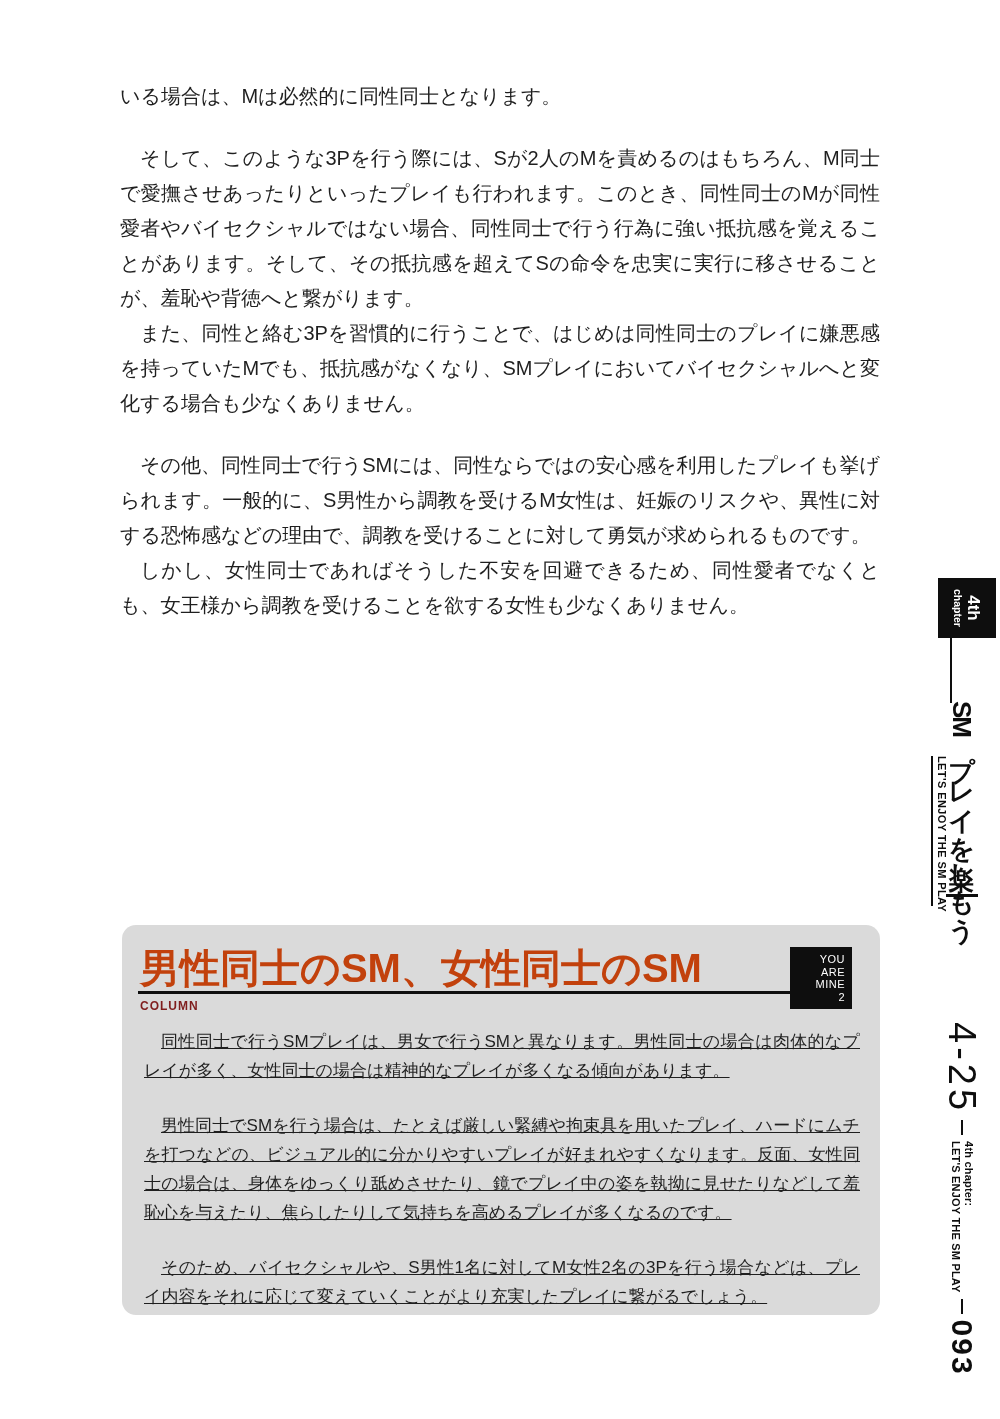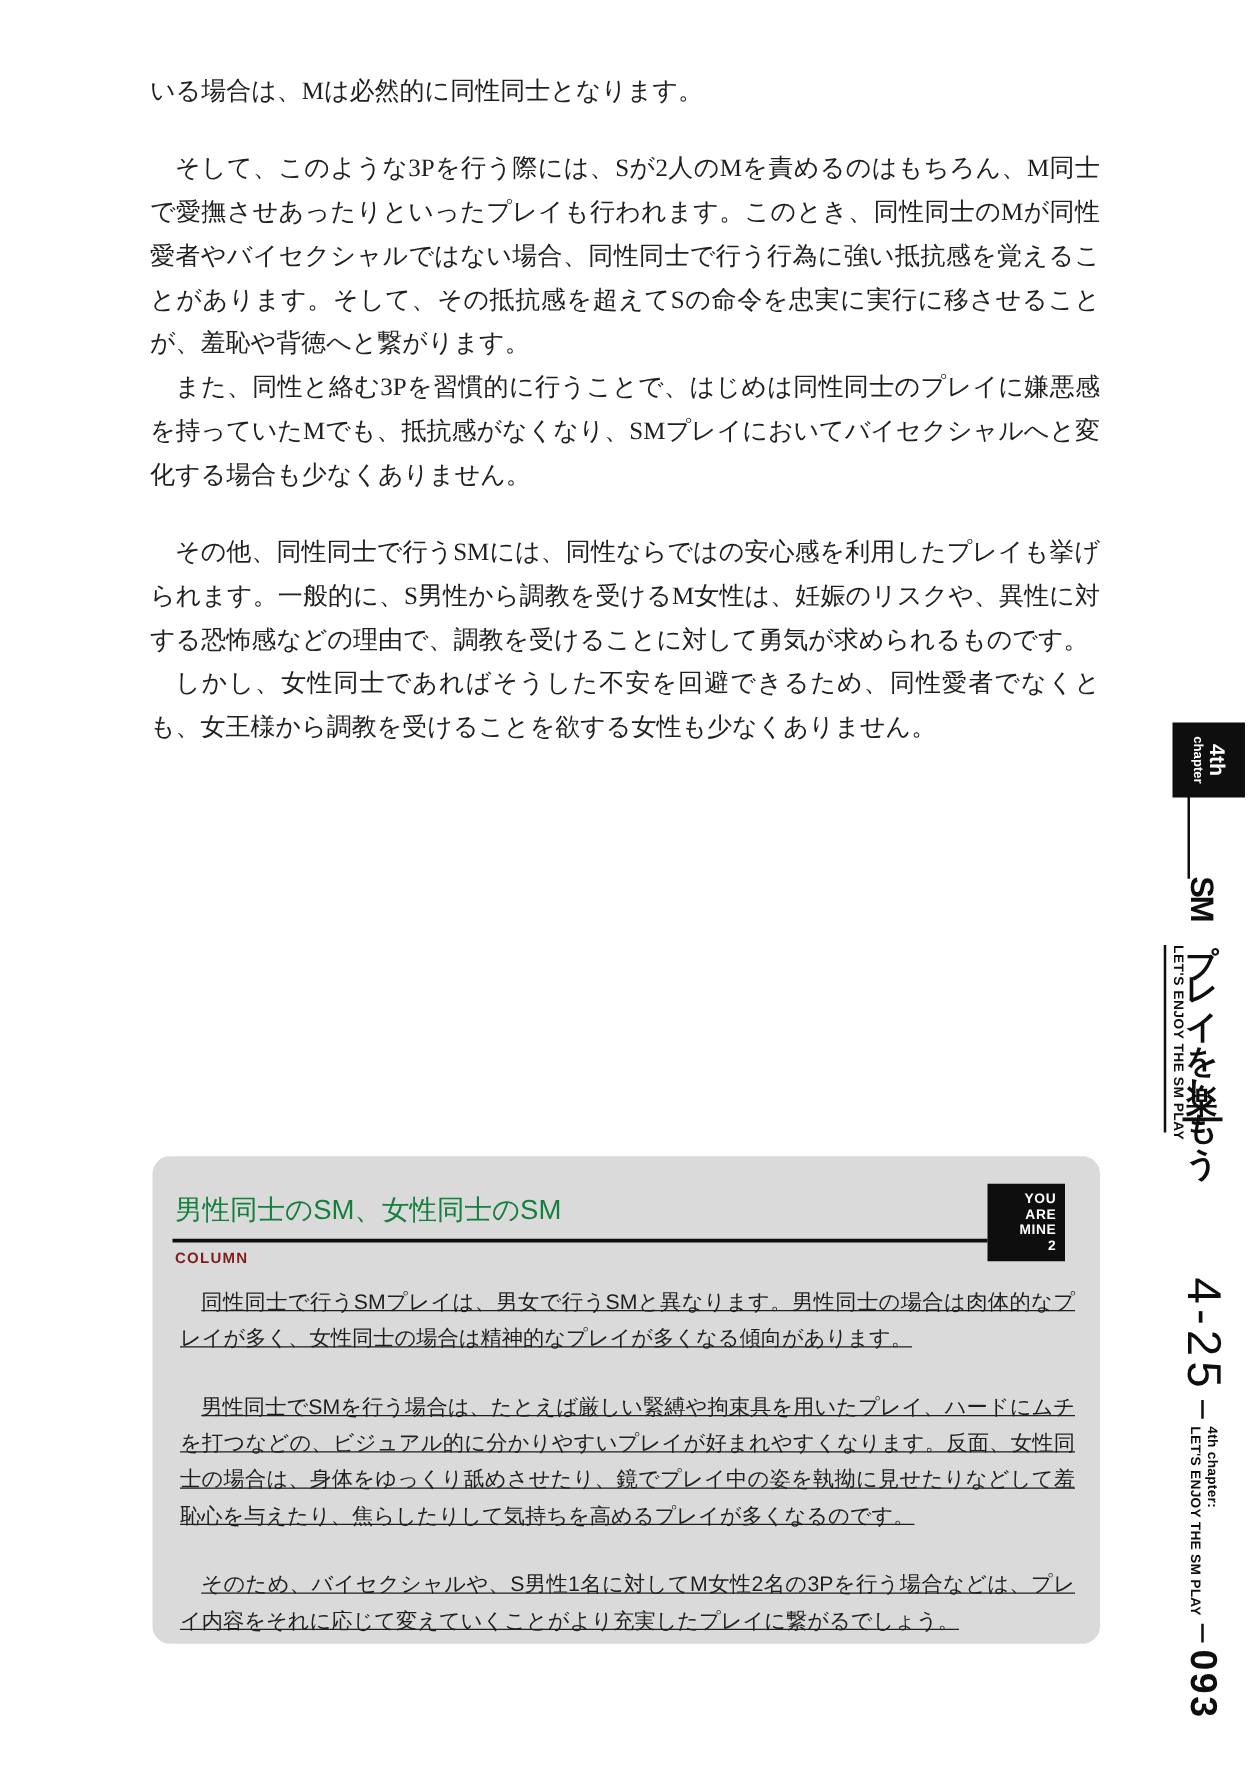--- a/index.html
+++ b/index.html
@@ -3,23 +3,23 @@
 <meta charset="utf-8">
 <style>
   html,body{margin:0;padding:0;}
   body{
     width:1000px;height:1419px;position:relative;background:#ffffff;
     font-family:"Liberation Sans","DejaVu Sans",sans-serif;
     color:#1f1f1f;overflow:hidden;
   }
   
   .main-text{
-    position:absolute;left:120px;top:56px;width:760px;
+    position:absolute;left:120px;top:79px;width:760px;
     font-size:20px;line-height:35px;text-align:justify;
-    letter-spacing:0px;color:#1f1f1f;font-family:Liberation Serif, serif;
+    letter-spacing:0px;color:#1f1f1f;
   }
   .main-text p{margin:0;}
   .main-text p.indent{text-indent:1em;}
   .main-text p.gap{margin-top:27px;}
 
   
   .chapter-tab{
     position:absolute;left:938px;top:578px;width:58px;height:60px;
     background:#0e0e0e;
   }
@@ -57,30 +57,30 @@
   .side-footer .sep{width:15px;height:2px;background:#0e0e0e;flex:none;margin:0 6px;}
   .side-footer .chap-label{display:flex;flex-direction:column;font-size:11px;font-weight:bold;line-height:13px;letter-spacing:0.2px;}
   .side-footer .pagenum{font-size:30px;font-weight:bold;letter-spacing:2px;}
 
   
   .column-box{
     position:absolute;left:122px;top:925px;width:758px;height:390px;
     background:#dadada;border-radius:14px;
   }
   .column-title{
-    position:absolute;left:18px;top:24px;font-size:22px;font-weight:normal;
-    color:#15803d;letter-spacing:0px;line-height:38px;white-space:nowrap;
+    position:absolute;left:18px;top:24px;font-size:40px;font-weight:bold;
+    color:#c2410c;letter-spacing:0px;line-height:38px;white-space:nowrap;
   }
   .column-underline{position:absolute;left:16px;top:66px;width:652px;height:3px;background:#0e0e0e;}
   .column-label{position:absolute;left:18px;top:74px;font-size:12px;font-weight:bold;letter-spacing:1px;color:#7f1d1d;}
   .column-badge{
     position:absolute;left:668px;top:22px;width:62px;height:62px;background:#0e0e0e;
     display:flex;flex-direction:column;align-items:flex-end;justify-content:center;
     padding-right:7px;box-sizing:border-box;color:#ffffff;
-    font-size:11px;font-weight:bold;line-height:12.5px;letter-spacing:0.5px;
+    font-size:11px;font-weight:normal;line-height:12.5px;letter-spacing:0.5px;
   }
   .column-text{
     position:absolute;left:22px;top:102px;width:716px;
     font-size:17px;line-height:29px;text-align:justify;color:#1f1f1f;text-decoration:underline;
   }
   .column-text p{margin:0 0 26px 0;text-indent:1em;}
   .column-text p:last-child{margin-bottom:0;margin-top:20px;}
 </style>
 </head>
 <body>

